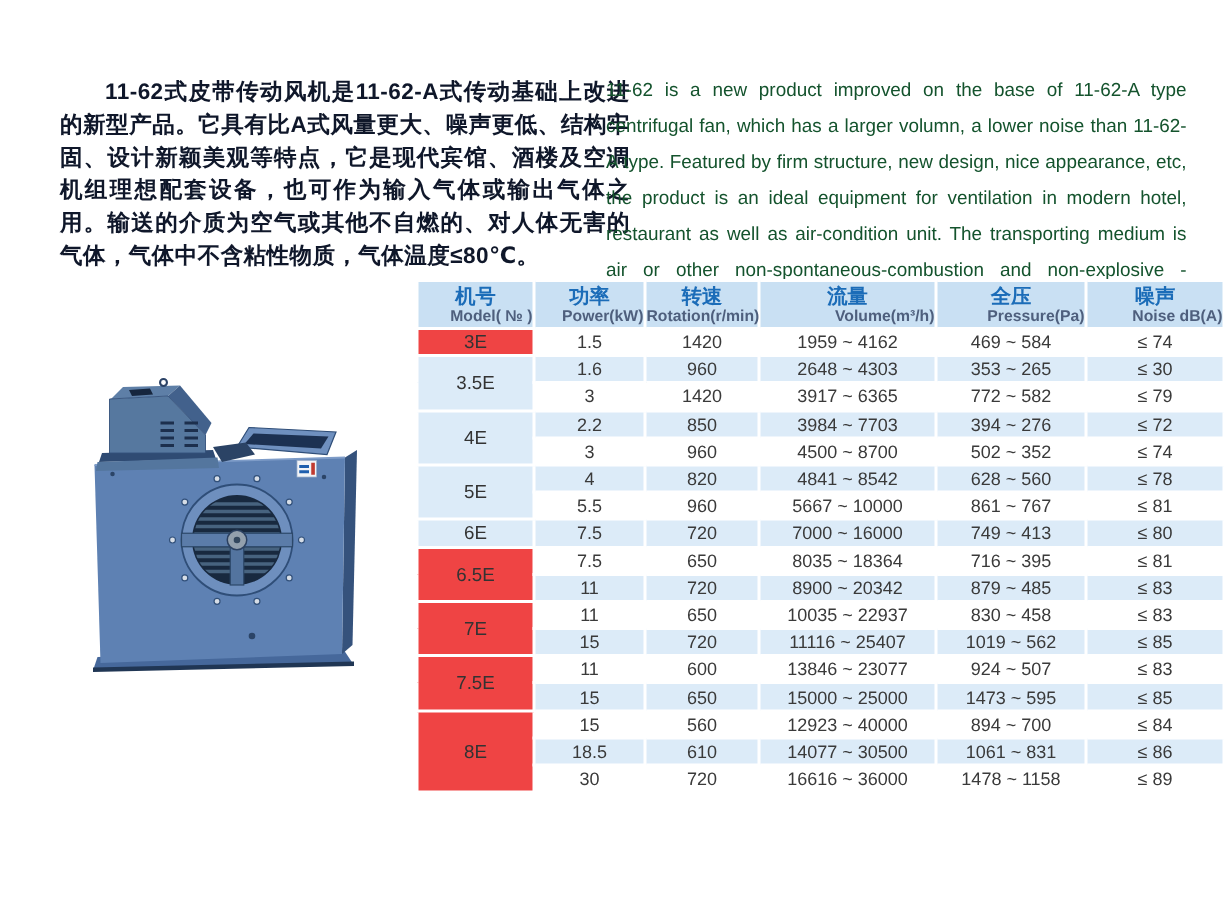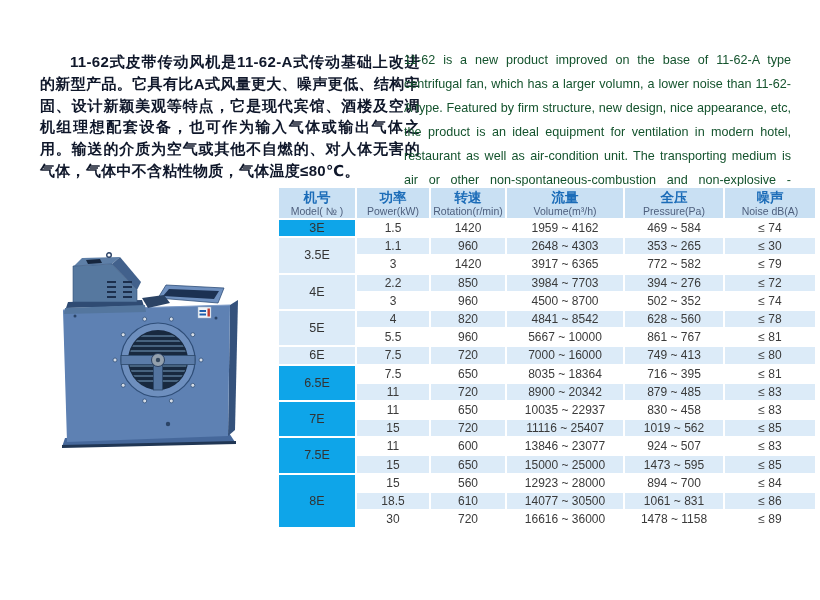--- a/index.html
+++ b/index.html
@@ -25,27 +25,27 @@
   
   table.spec{
     position:absolute;left:277px;top:186px;width:538px;
     border-collapse:collapse;table-layout:fixed;
   }
   table.spec th,table.spec td{border:2px solid #ffffff;}
   table.spec th{
     background:#c9e0f3;height:30px;padding:0;vertical-align:middle;
   }
   .th-cn{font-size:13.5px;font-weight:bold;color:#1b6cb8;line-height:15px;text-align:center;}
-  .th-en{font-size:10.5px;font-weight:normal;color:#4e5f7d;line-height:12px;text-align:center;}
+  .th-en{font-size:10.5px;font-weight:bold;color:#4e5f7d;line-height:12px;text-align:right;}
   table.spec td{
     height:16.2px;padding:0 2px;font-size:12px;color:#3a3a3a;
     text-align:center;vertical-align:middle;white-space:nowrap;background:#ffffff;
   }
   table.spec tr.stripe td{background:#dcebf8;}
-  table.spec td.model-cell{background:#0ea5e9;font-size:12.5px;color:#333333;}
+  table.spec td.model-cell{background:#ef4444;font-size:12.5px;color:#333333;}
 </style>
 </head>
 <body>
 
 <p class="cn-intro">11-62式皮带传动风机是11-62-A式传动基础上改进的新型产品。它具有比A式风量更大、噪声更低、结构牢固、设计新颖美观等特点，它是现代宾馆、酒楼及空调机组理想配套设备，也可作为输入气体或输出气体之用。输送的介质为空气或其他不自燃的、对人体无害的气体，气体中不含粘性物质，气体温度≤80℃。</p>
 
 <p class="en-intro">11-62 is a new product improved on the base of 11-62-A type centrifugal fan, which has a larger volumn, a lower noise than 11-62-A type. Featured by firm structure, new design, nice appearance, etc, the product is an ideal equipment for ventilation in modern hotel, restaurant as well as air-condition unit. The transporting medium is air or other non-spontaneous-combustion and non-explosive - combustion air with no harm to human. The air transferred shall not contain any adhesive material, with the temperature no higher than 80℃</p>
 
 <div class="fan-wrap" title="11-62 type belt-driven centrifugal fan with blue housing, top motor box and round front inlet">
   <svg viewBox="0 0 178 196" xmlns="http://www.w3.org/2000/svg">
@@ -173,21 +173,21 @@
       <tr>
         <td class="model-cell" rowspan="1">3E</td>
         <td>1.5</td>
         <td>1420</td>
         <td>1959 ~ 4162</td>
         <td>469 ~ 584</td>
         <td>≤ 74</td>
       </tr>
       <tr class="stripe">
         <td class="model-cell" rowspan="2">3.5E</td>
-        <td>1.1</td>
+        <td>1.6</td>
         <td>960</td>
         <td>2648 ~ 4303</td>
         <td>353 ~ 265</td>
         <td>≤ 30</td>
       </tr>
       <tr>
         <td>3</td>
         <td>1420</td>
         <td>3917 ~ 6365</td>
         <td>772 ~ 582</td>
@@ -273,21 +273,21 @@
         <td>15</td>
         <td>650</td>
         <td>15000 ~ 25000</td>
         <td>1473 ~ 595</td>
         <td>≤ 85</td>
       </tr>
       <tr>
         <td class="model-cell" rowspan="3">8E</td>
         <td>15</td>
         <td>560</td>
-        <td>12923 ~ 28000</td>
+        <td>12923 ~ 40000</td>
         <td>894 ~ 700</td>
         <td>≤ 84</td>
       </tr>
       <tr class="stripe">
         <td>18.5</td>
         <td>610</td>
         <td>14077 ~ 30500</td>
         <td>1061 ~ 831</td>
         <td>≤ 86</td>
       </tr>

